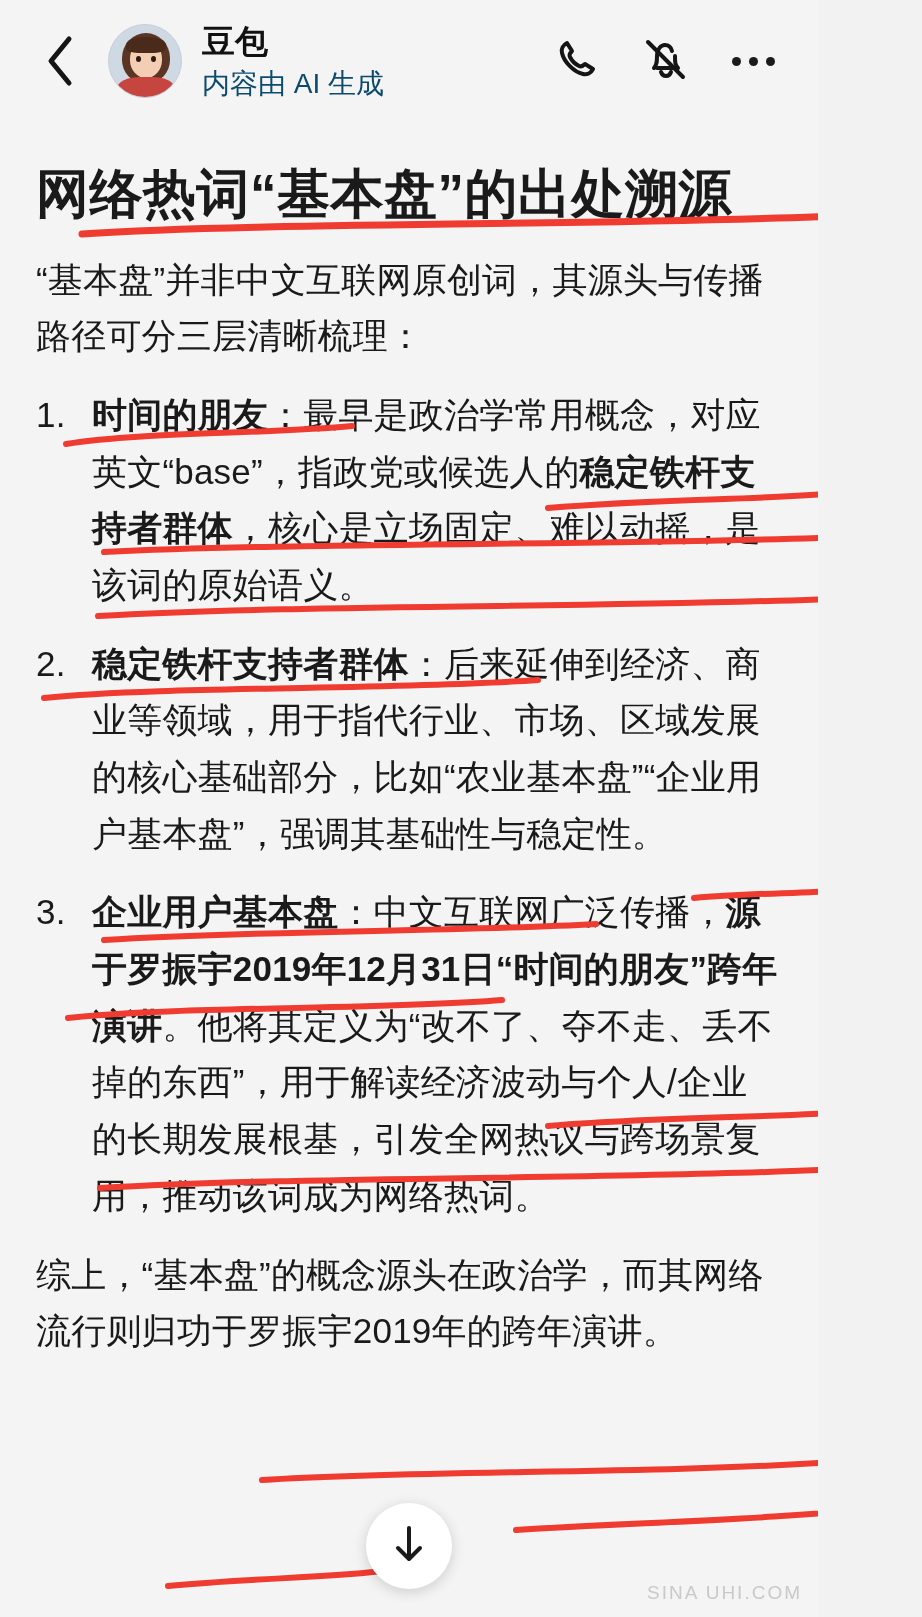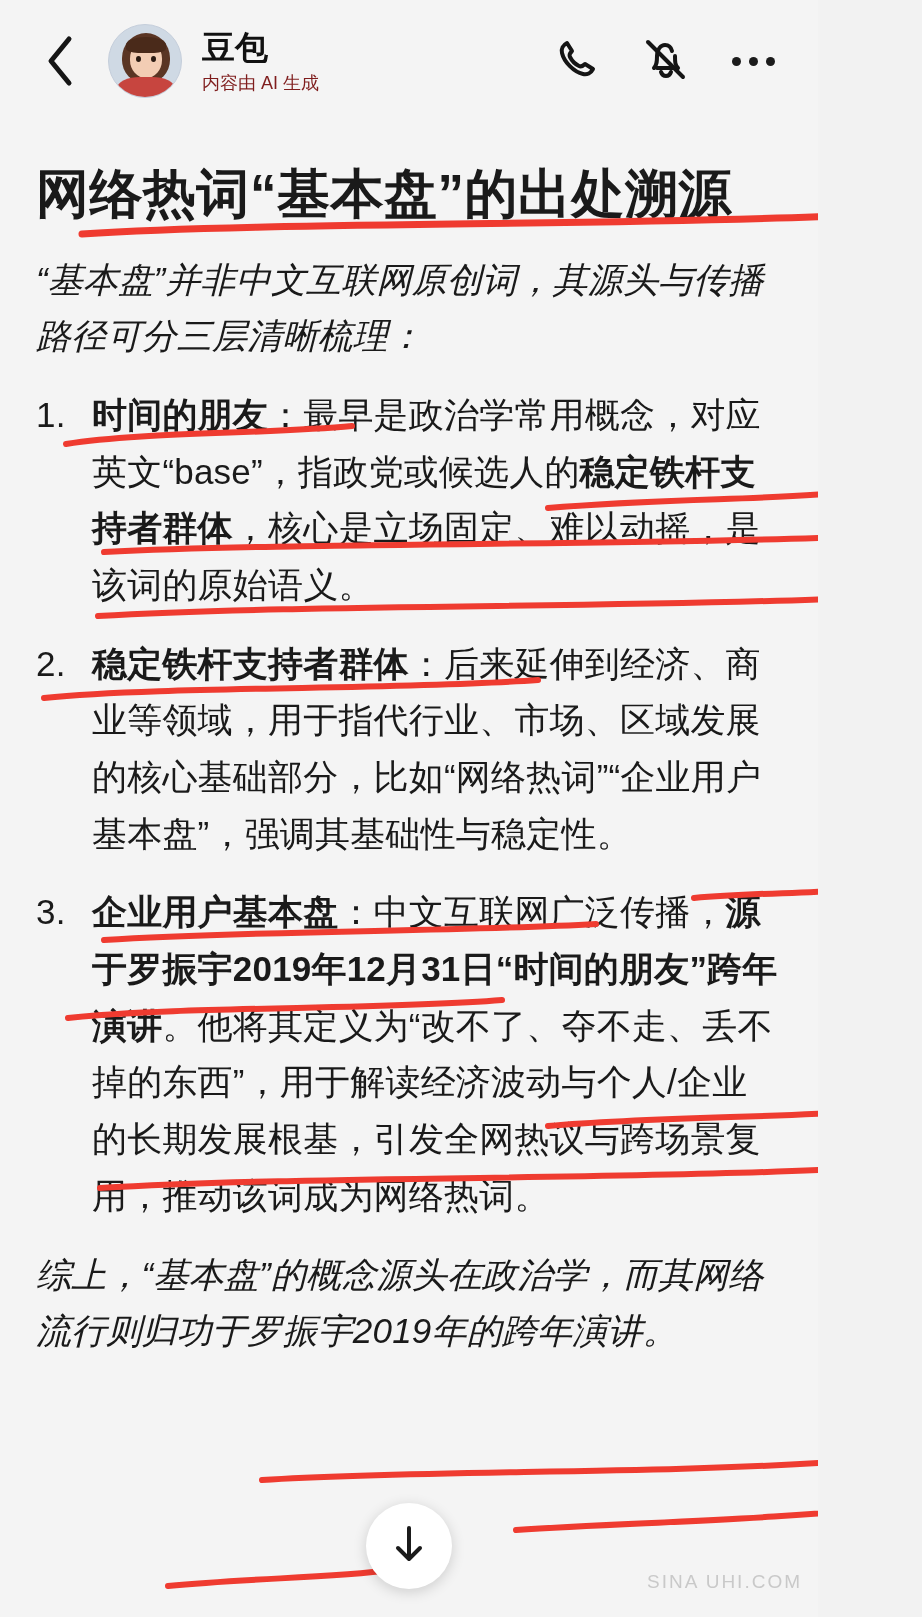--- a/index.html
+++ b/index.html
@@ -91,22 +91,22 @@
     justify-content: center;
     flex: 1 1 auto;
   }
   .contact-name {
     font-size: 33px;
     font-weight: 700;
     color: #111;
     line-height: 1.2;
   }
   .contact-sub {
-    font-size: 18px;
-    color: #7f1d1d;
+    font-size: 28px;
+    color: #0c4a6e;
     margin-top: 5px;
     line-height: 1.2;
   }
   .header-actions {
     display: flex;
     align-items: center;
     gap: 34px;
     padding-right: 4px;
   }
   .icon-btn {
@@ -148,21 +148,20 @@
   }
   .doc h1 {
     font-size: 53px;
     font-weight: 700;
     line-height: 1.35;
     margin: 8px 0 22px 0;
     letter-spacing: 0.5px;
   }
   .para {
     margin: 0 0 22px 0;
-    font-style: italic;
   }
   ol.list {
     list-style: none;
     margin: 0;
     padding: 0;
   }
   ol.list > li {
     position: relative;
     padding-left: 56px;
     margin-bottom: 22px;
@@ -198,21 +197,21 @@
     background: #ffffff;
     box-shadow: 0 3px 14px rgba(0,0,0,0.16);
     display: flex;
     align-items: center;
     justify-content: center;
     cursor: pointer;
   }
   .watermark {
     position: absolute;
     right: 16px;
-    bottom: 24px;
+    bottom: 13px;
     font-size: 19px;
     color: #c9c9c9;
     letter-spacing: 2px;
     user-select: none;
   }
 </style>
 </head>
 <body>
 
 <div class="phone">
@@ -276,21 +275,21 @@
 
       <p class="para">“基本盘”并非中文互联网原创词，其源头与传播路径可分三层清晰梳理：</p>
 
       <ol class="list">
 
         <li>
           <span class="num">1.</span><span class="b">时间的朋友</span><span>：</span><span>最早是政治学常用概念，对应英文“base”，指政党或候选人的</span><span class="b">稳定铁杆支持者群体</span><span>，核心是立场固定、难以动摇，是该词的原始语义。</span>
         </li>
 
         <li>
-          <span class="num">2.</span><span class="b">稳定铁杆支持者群体</span><span>：</span><span>后来延伸到经济、商业等领域，用于指代行业、市场、区域发展的核心基础部分，比如“网络热词”“企业用户基本盘”，强调其基础性与稳定性。</span><span class="b"></span><span></span>
+          <span class="num">2.</span><span class="b">稳定铁杆支持者群体</span><span>：</span><span>后来延伸到经济、商业等领域，用于指代行业、市场、区域发展的核心基础部分，比如“农业基本盘”“企业用户基本盘”，强调其基础性与稳定性。</span><span class="b"></span><span></span>
         </li>
 
         <li>
           <span class="num">3.</span><span class="b">企业用户基本盘</span><span>：</span><span>中文互联网广泛传播，</span><span class="b">源于罗振宇2019年12月31日“时间的朋友”跨年演讲</span><span>。他将其定义为“改不了、夺不走、丢不掉的东西”，用于解读经济波动与个人/企业的长期发展根基，引发全网热议与跨场景复用，推动该词成为网络热词。</span>
         </li>
 
       </ol>
 
       <p class="para">综上，“基本盘”的概念源头在政治学，而其网络流行则归功于罗振宇2019年的跨年演讲。</p>
     </div>

